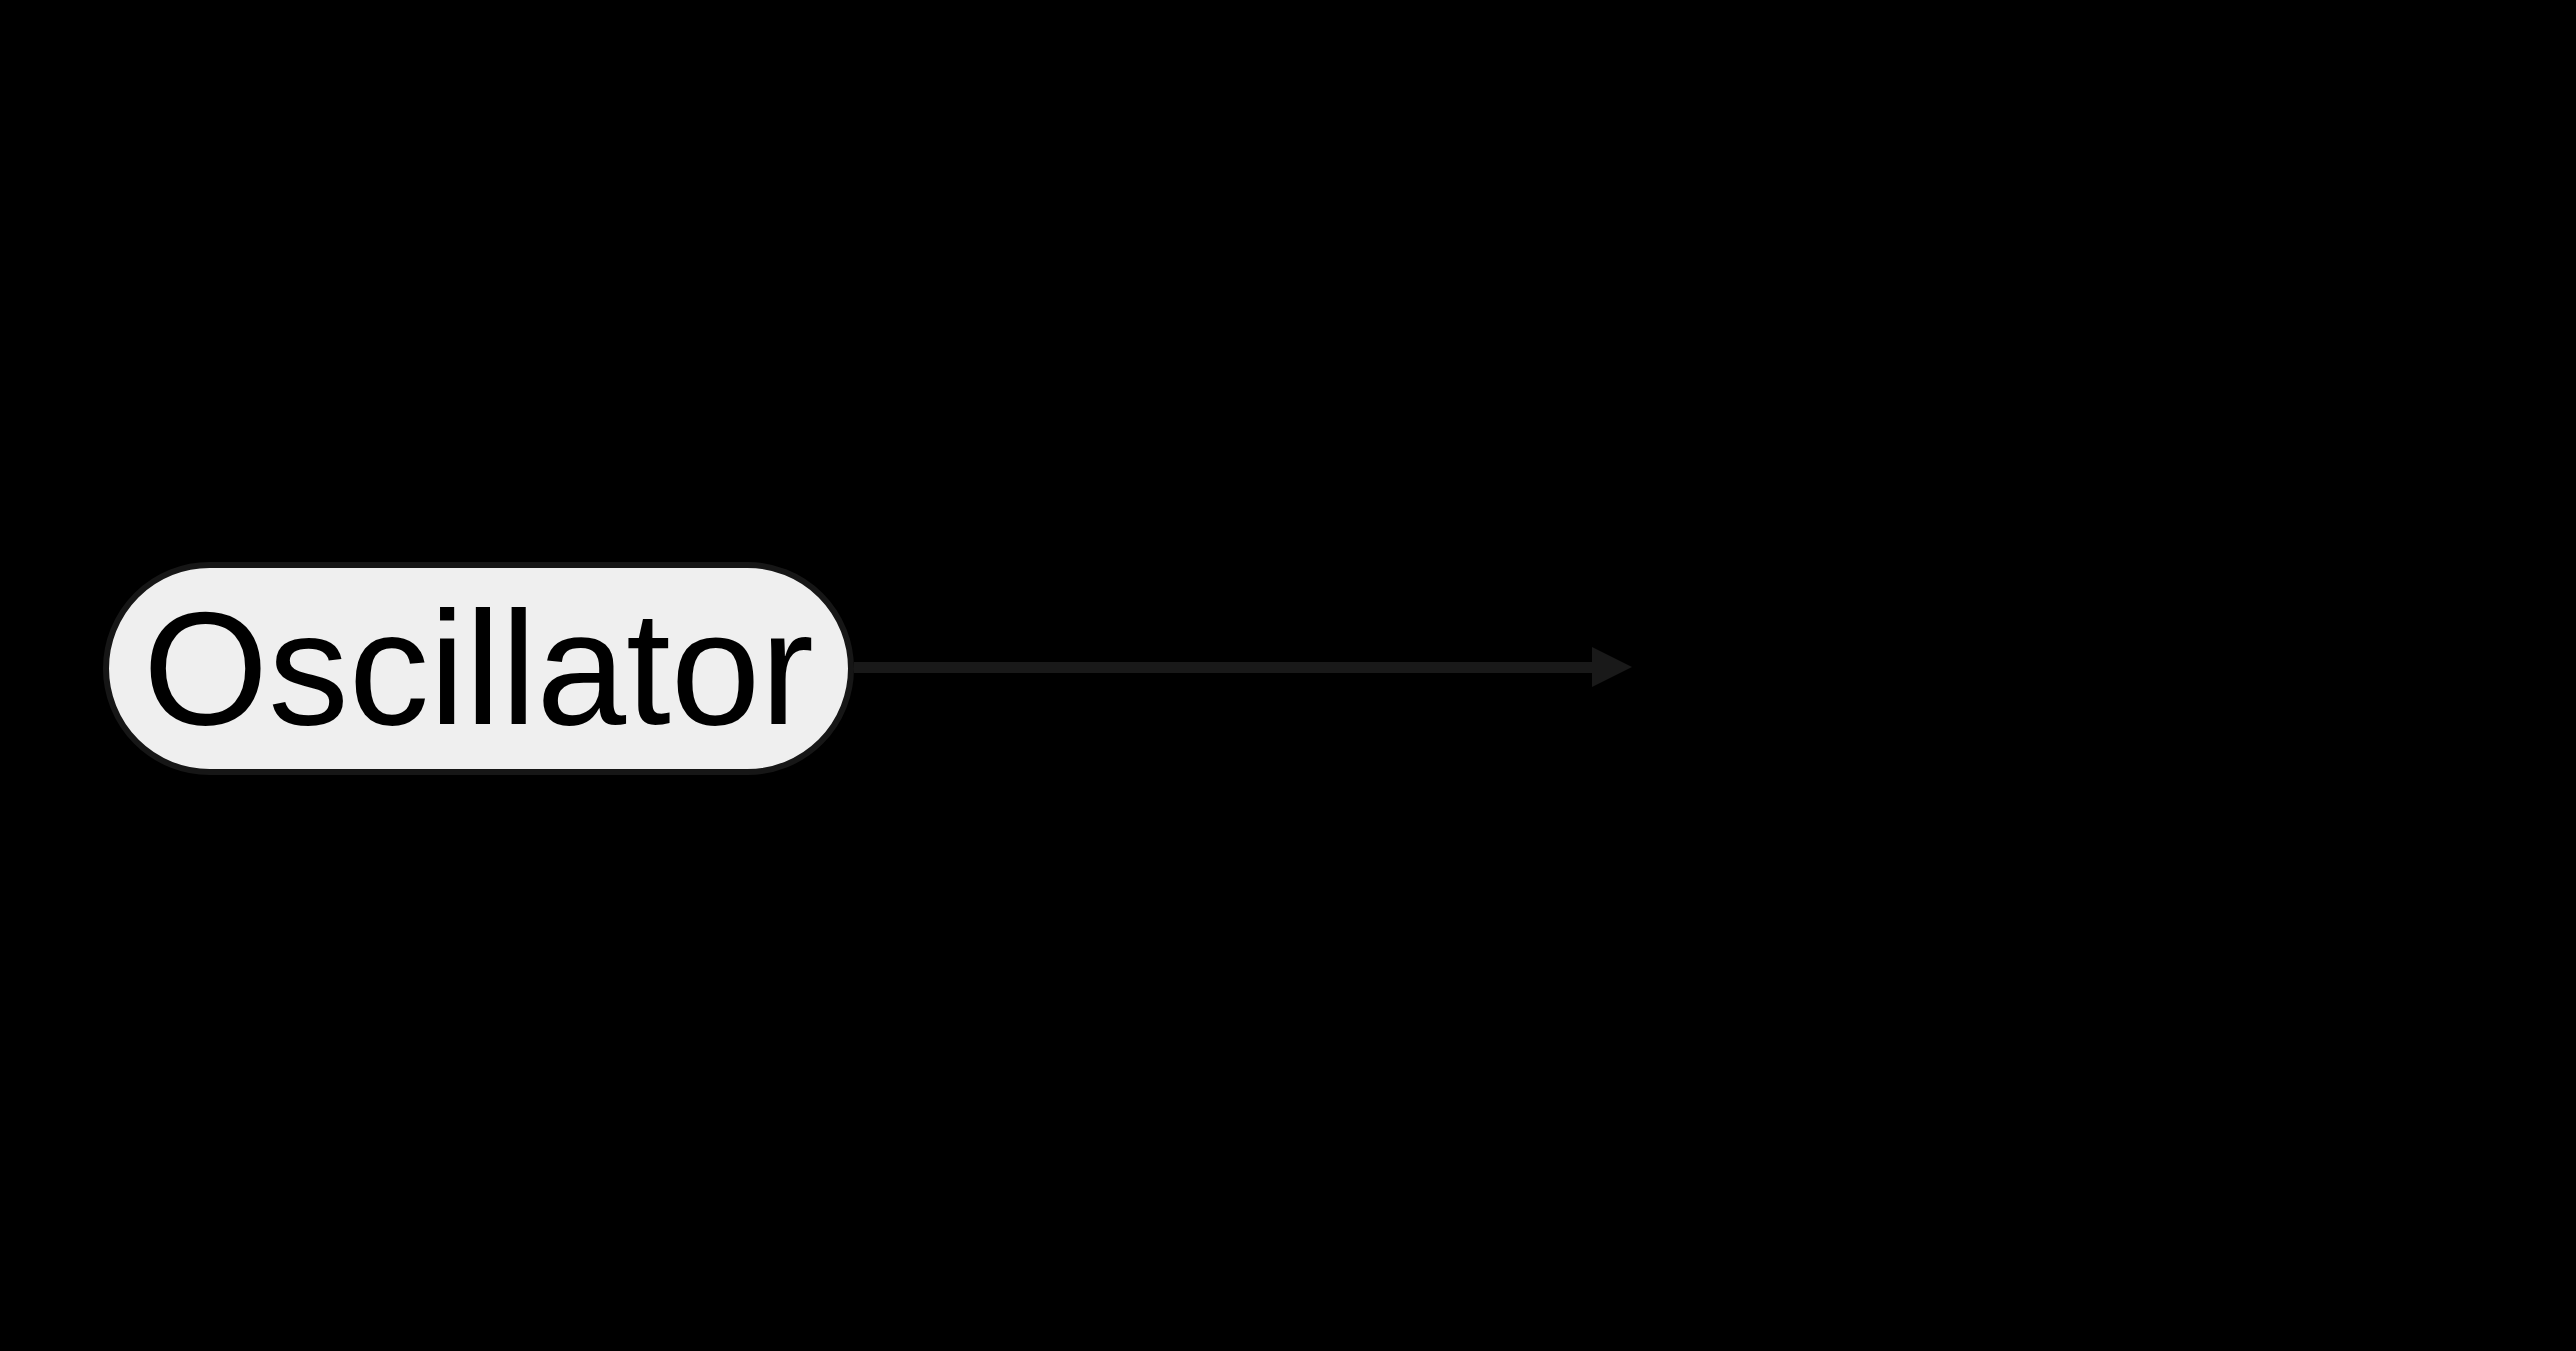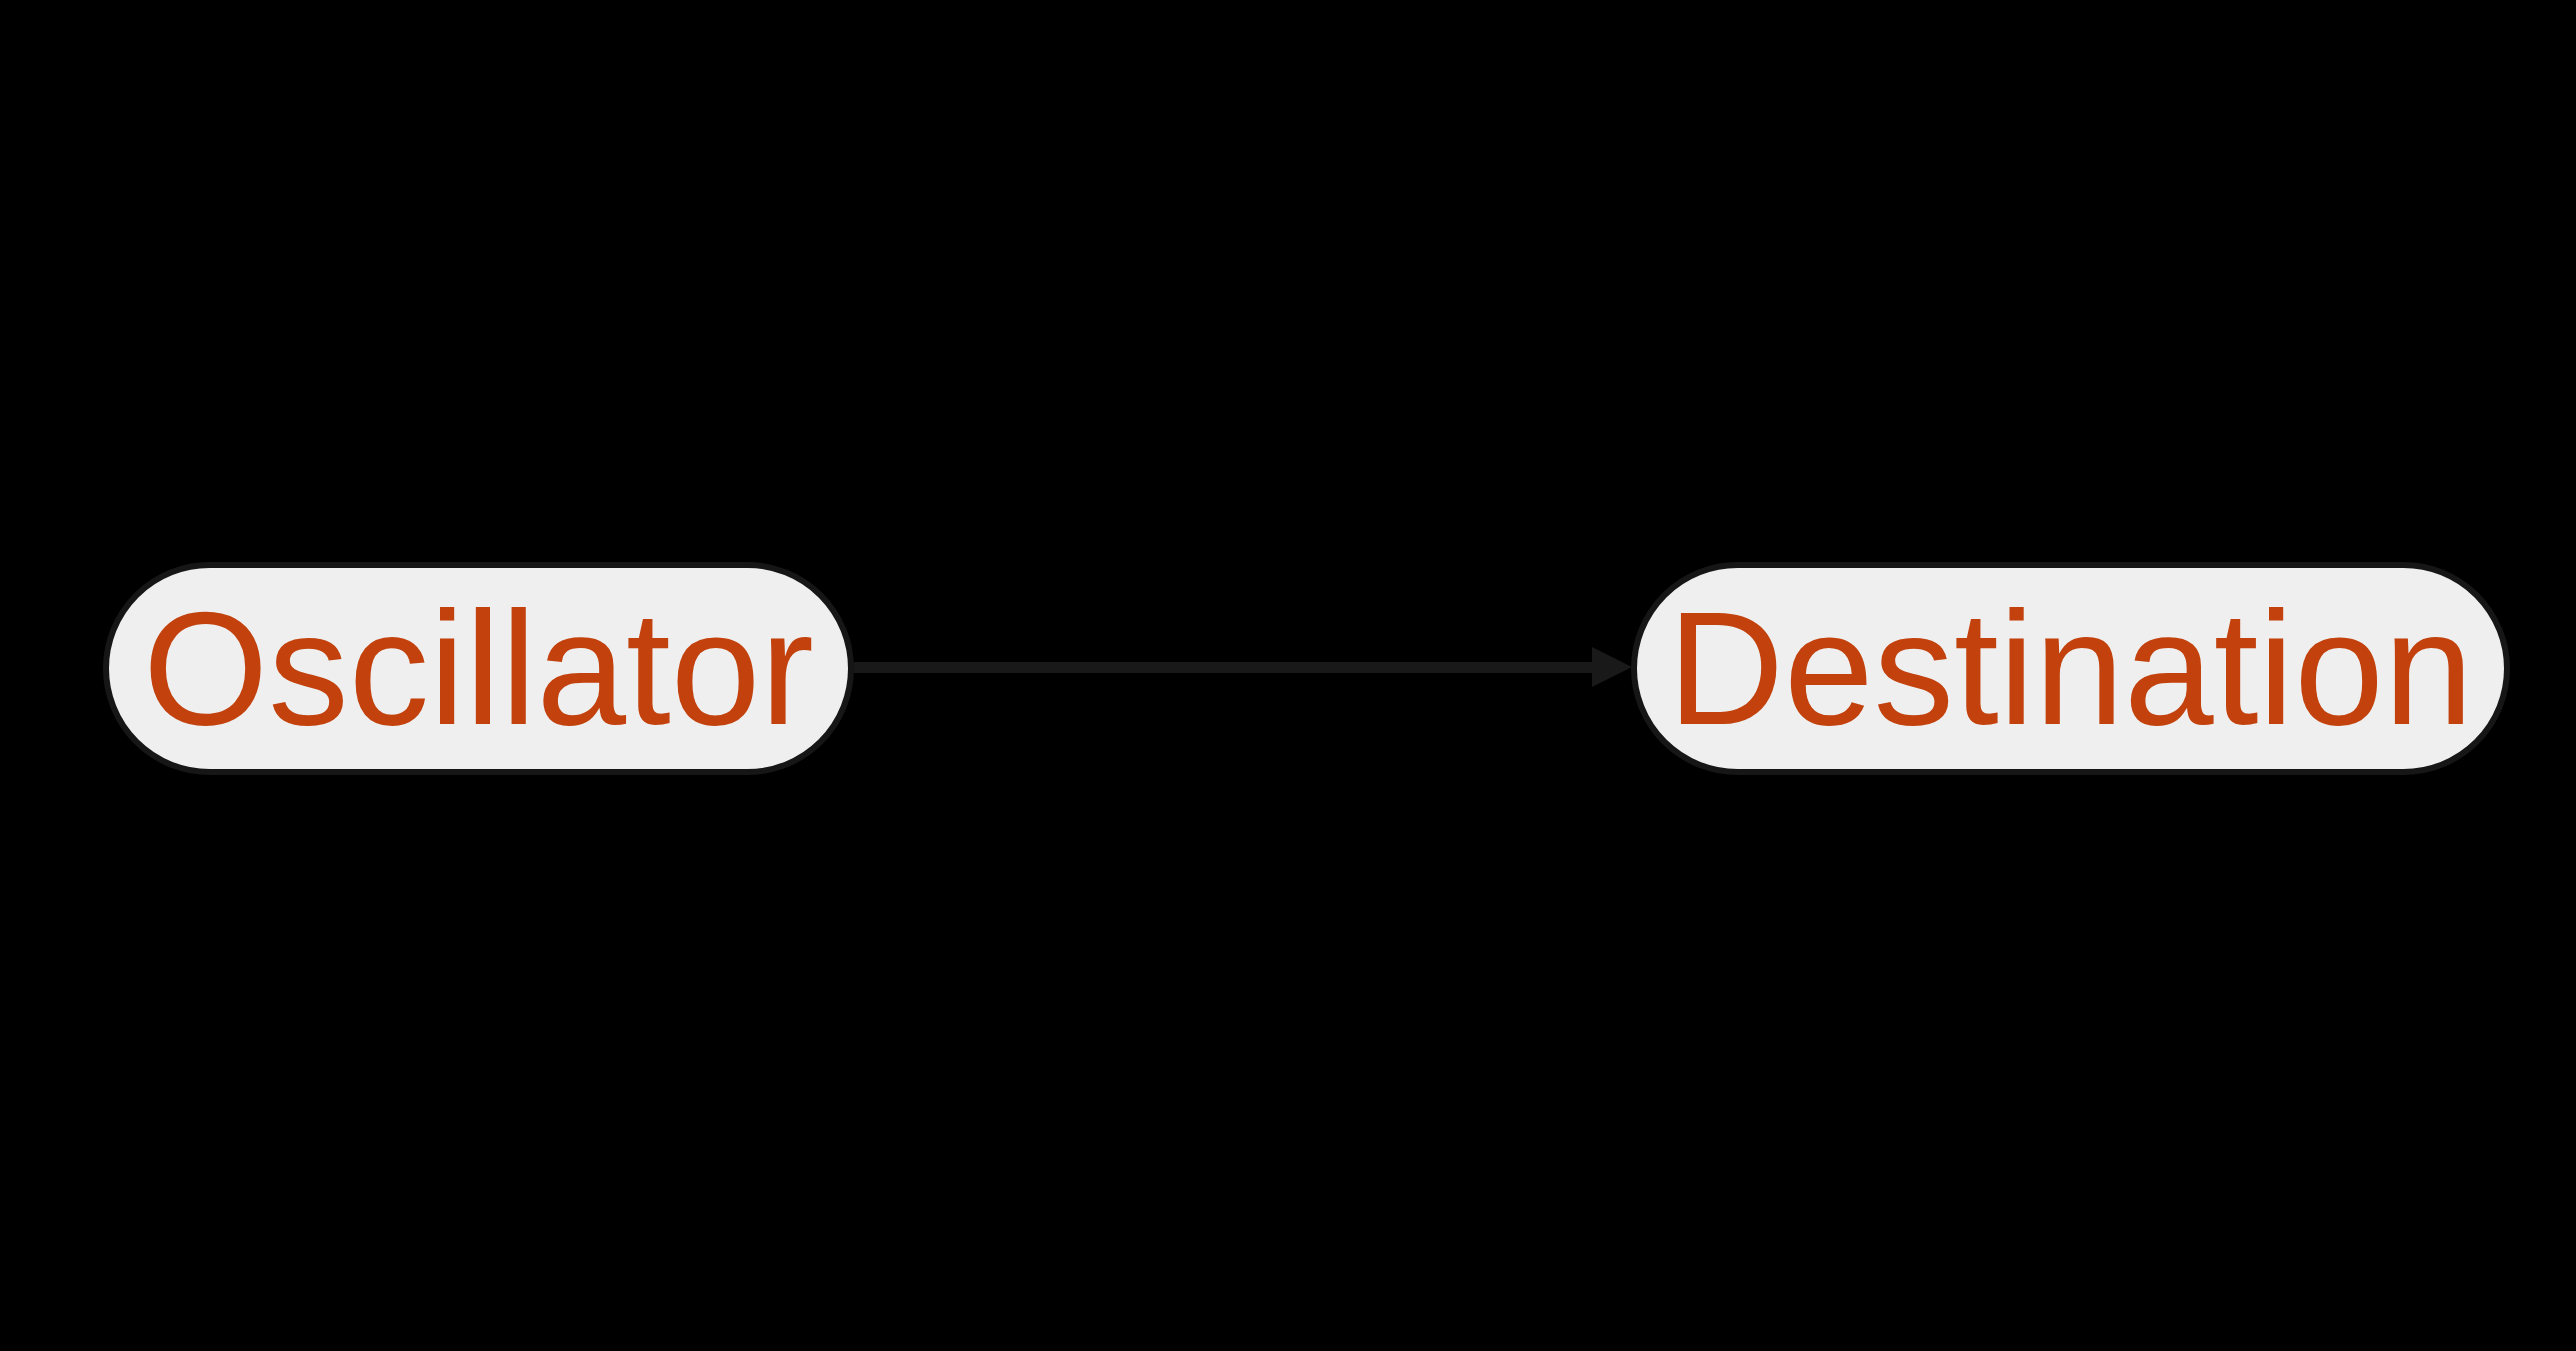--- a/index.html
+++ b/index.html
@@ -26,21 +26,21 @@
     border: 6.7px solid #161616;
     border-radius: 107px;
     display: flex;
     align-items: center;
     justify-content: center;
   }
   .node-label {
     font-size: 161px;
     line-height: 1;
     font-weight: 400;
-    color: #c2410c;
+    color: #000000;
     white-space: nowrap;
     letter-spacing: 0;
   }
   #node-oscillator {
     left: 103px;
     width: 751px;
   }
   #node-destination {
     left: 1631px;
     width: 879px;
@@ -70,18 +70,15 @@
 <div id="diagram-canvas">
 
   <div id="node-oscillator" class="node">
     <span class="node-label">Oscillator</span>
   </div>
 
   <div class="edge-line"></div>
 
   <div class="edge-arrowhead"></div>
 
-  <div id="node-destination" class="node">
-    <span class="node-label">Destination</span>
-  </div>
 
 </div>
 
 
 </body></html>

